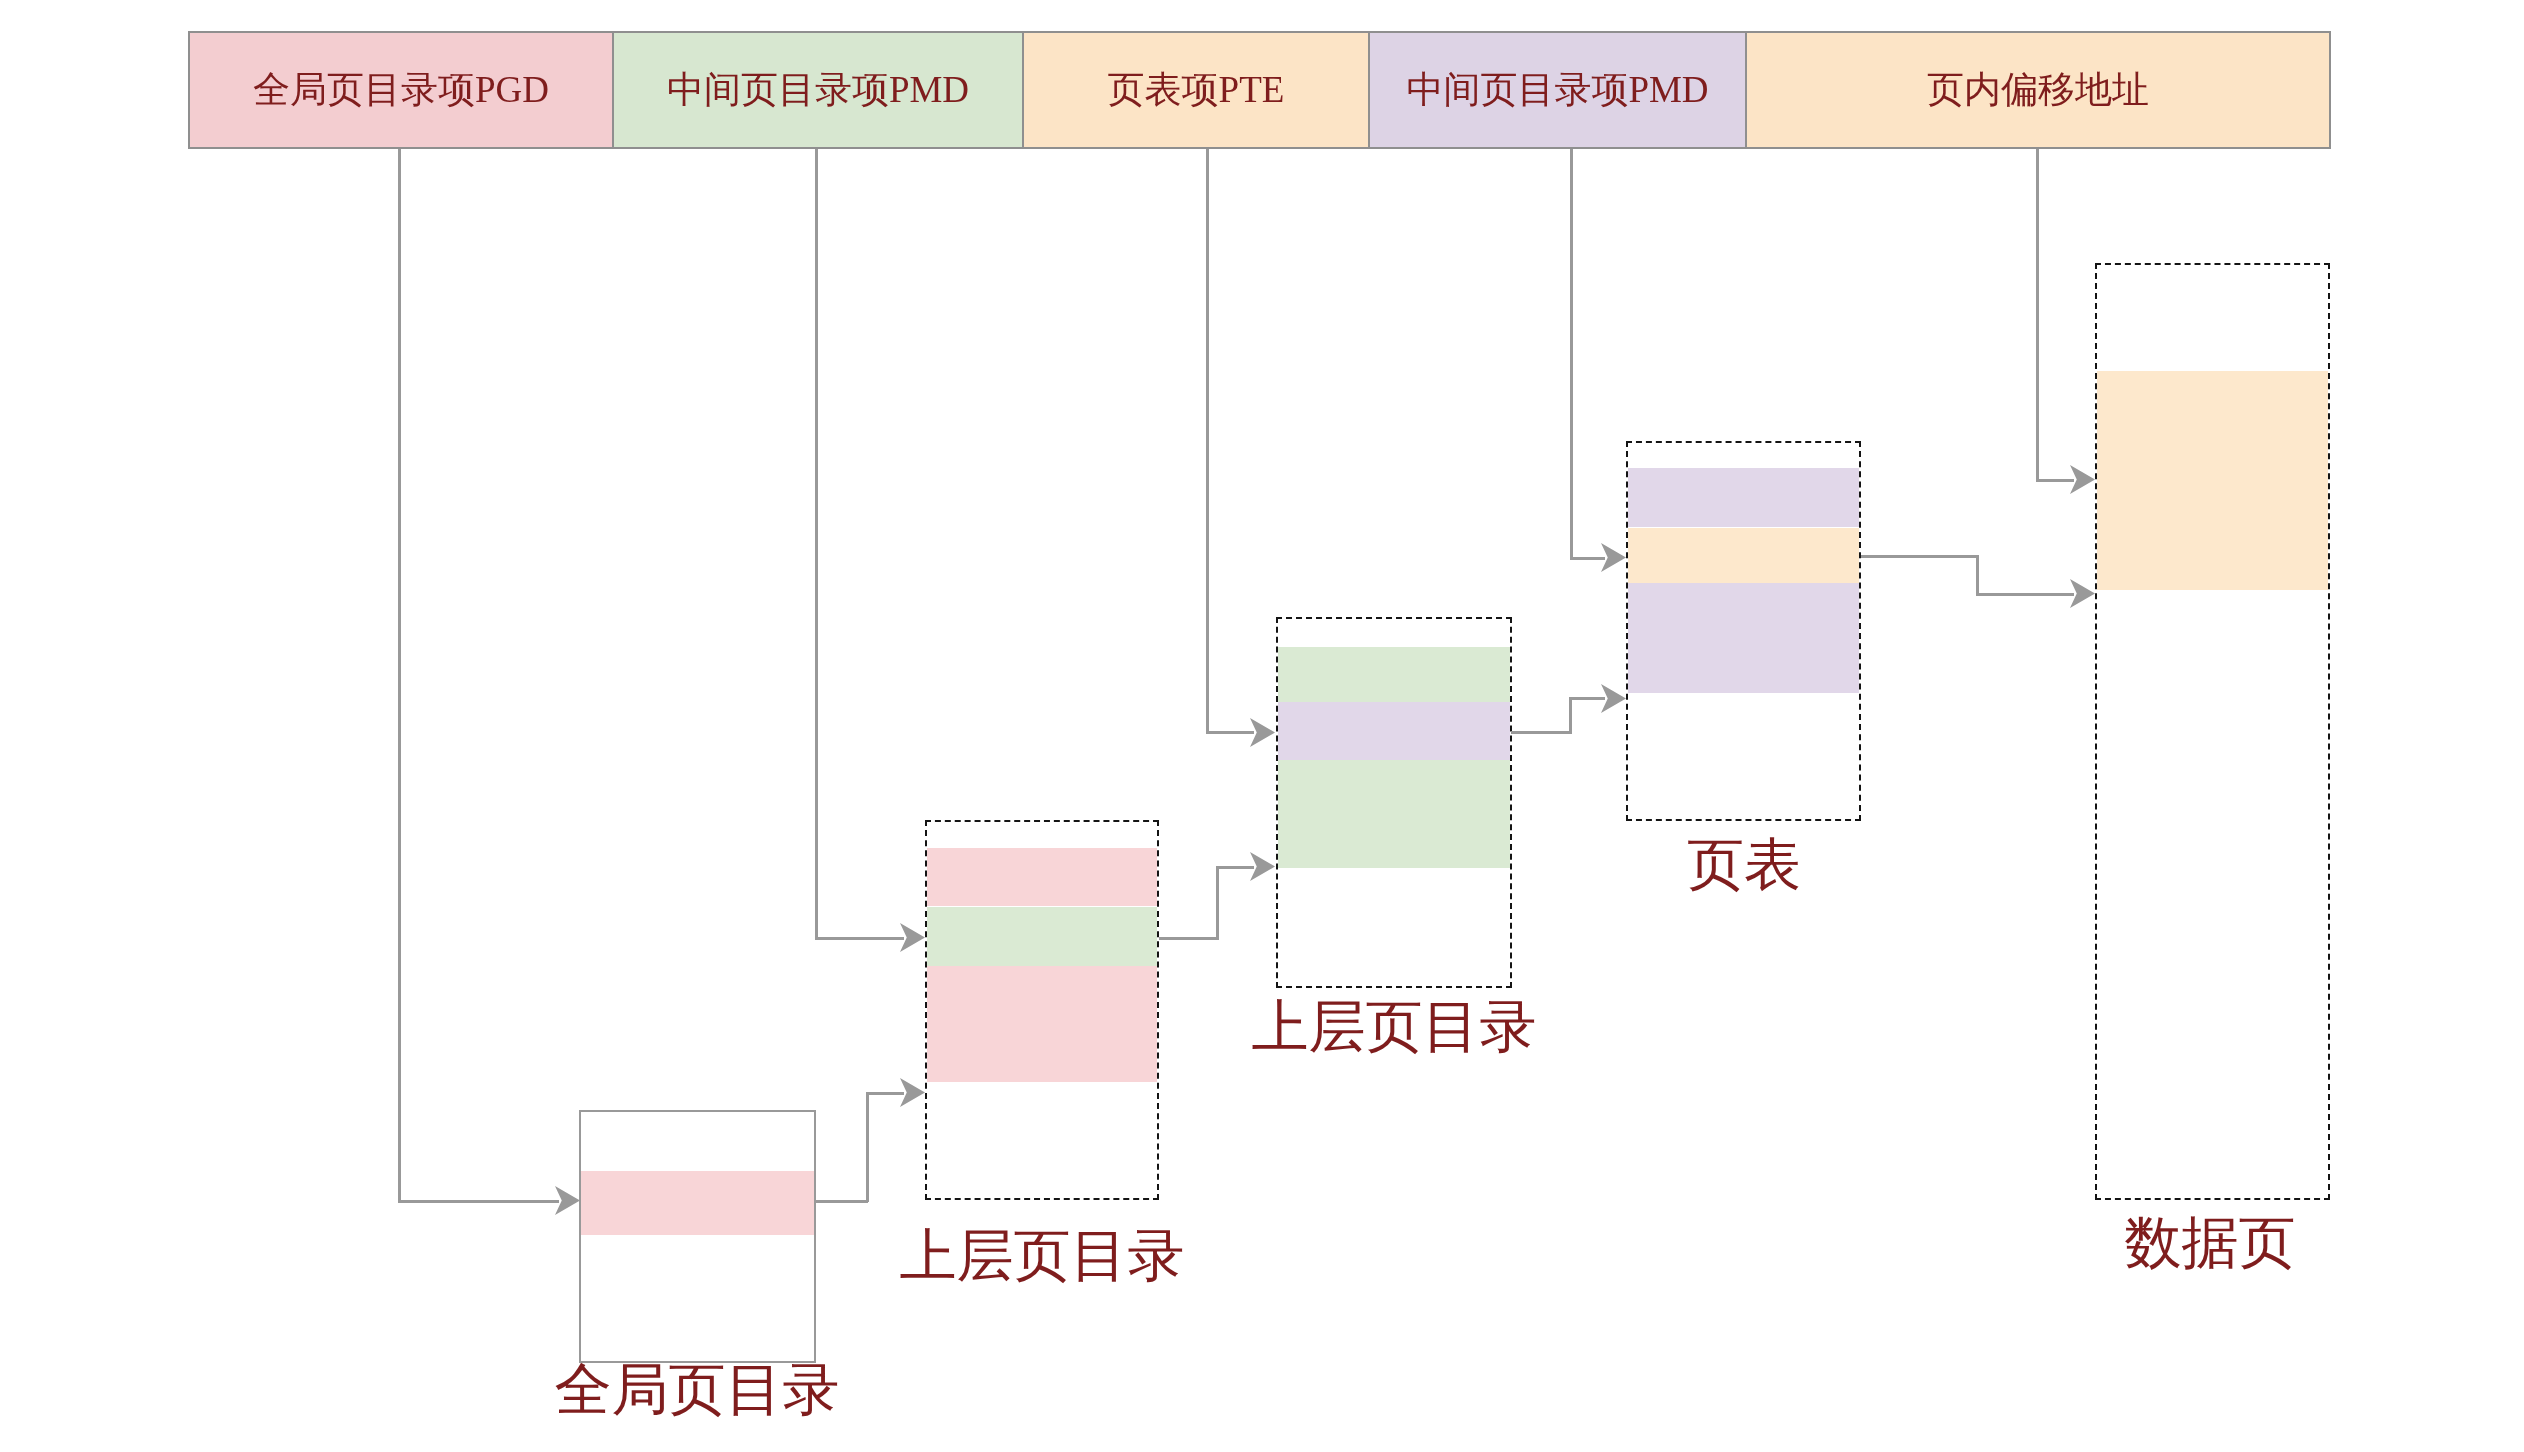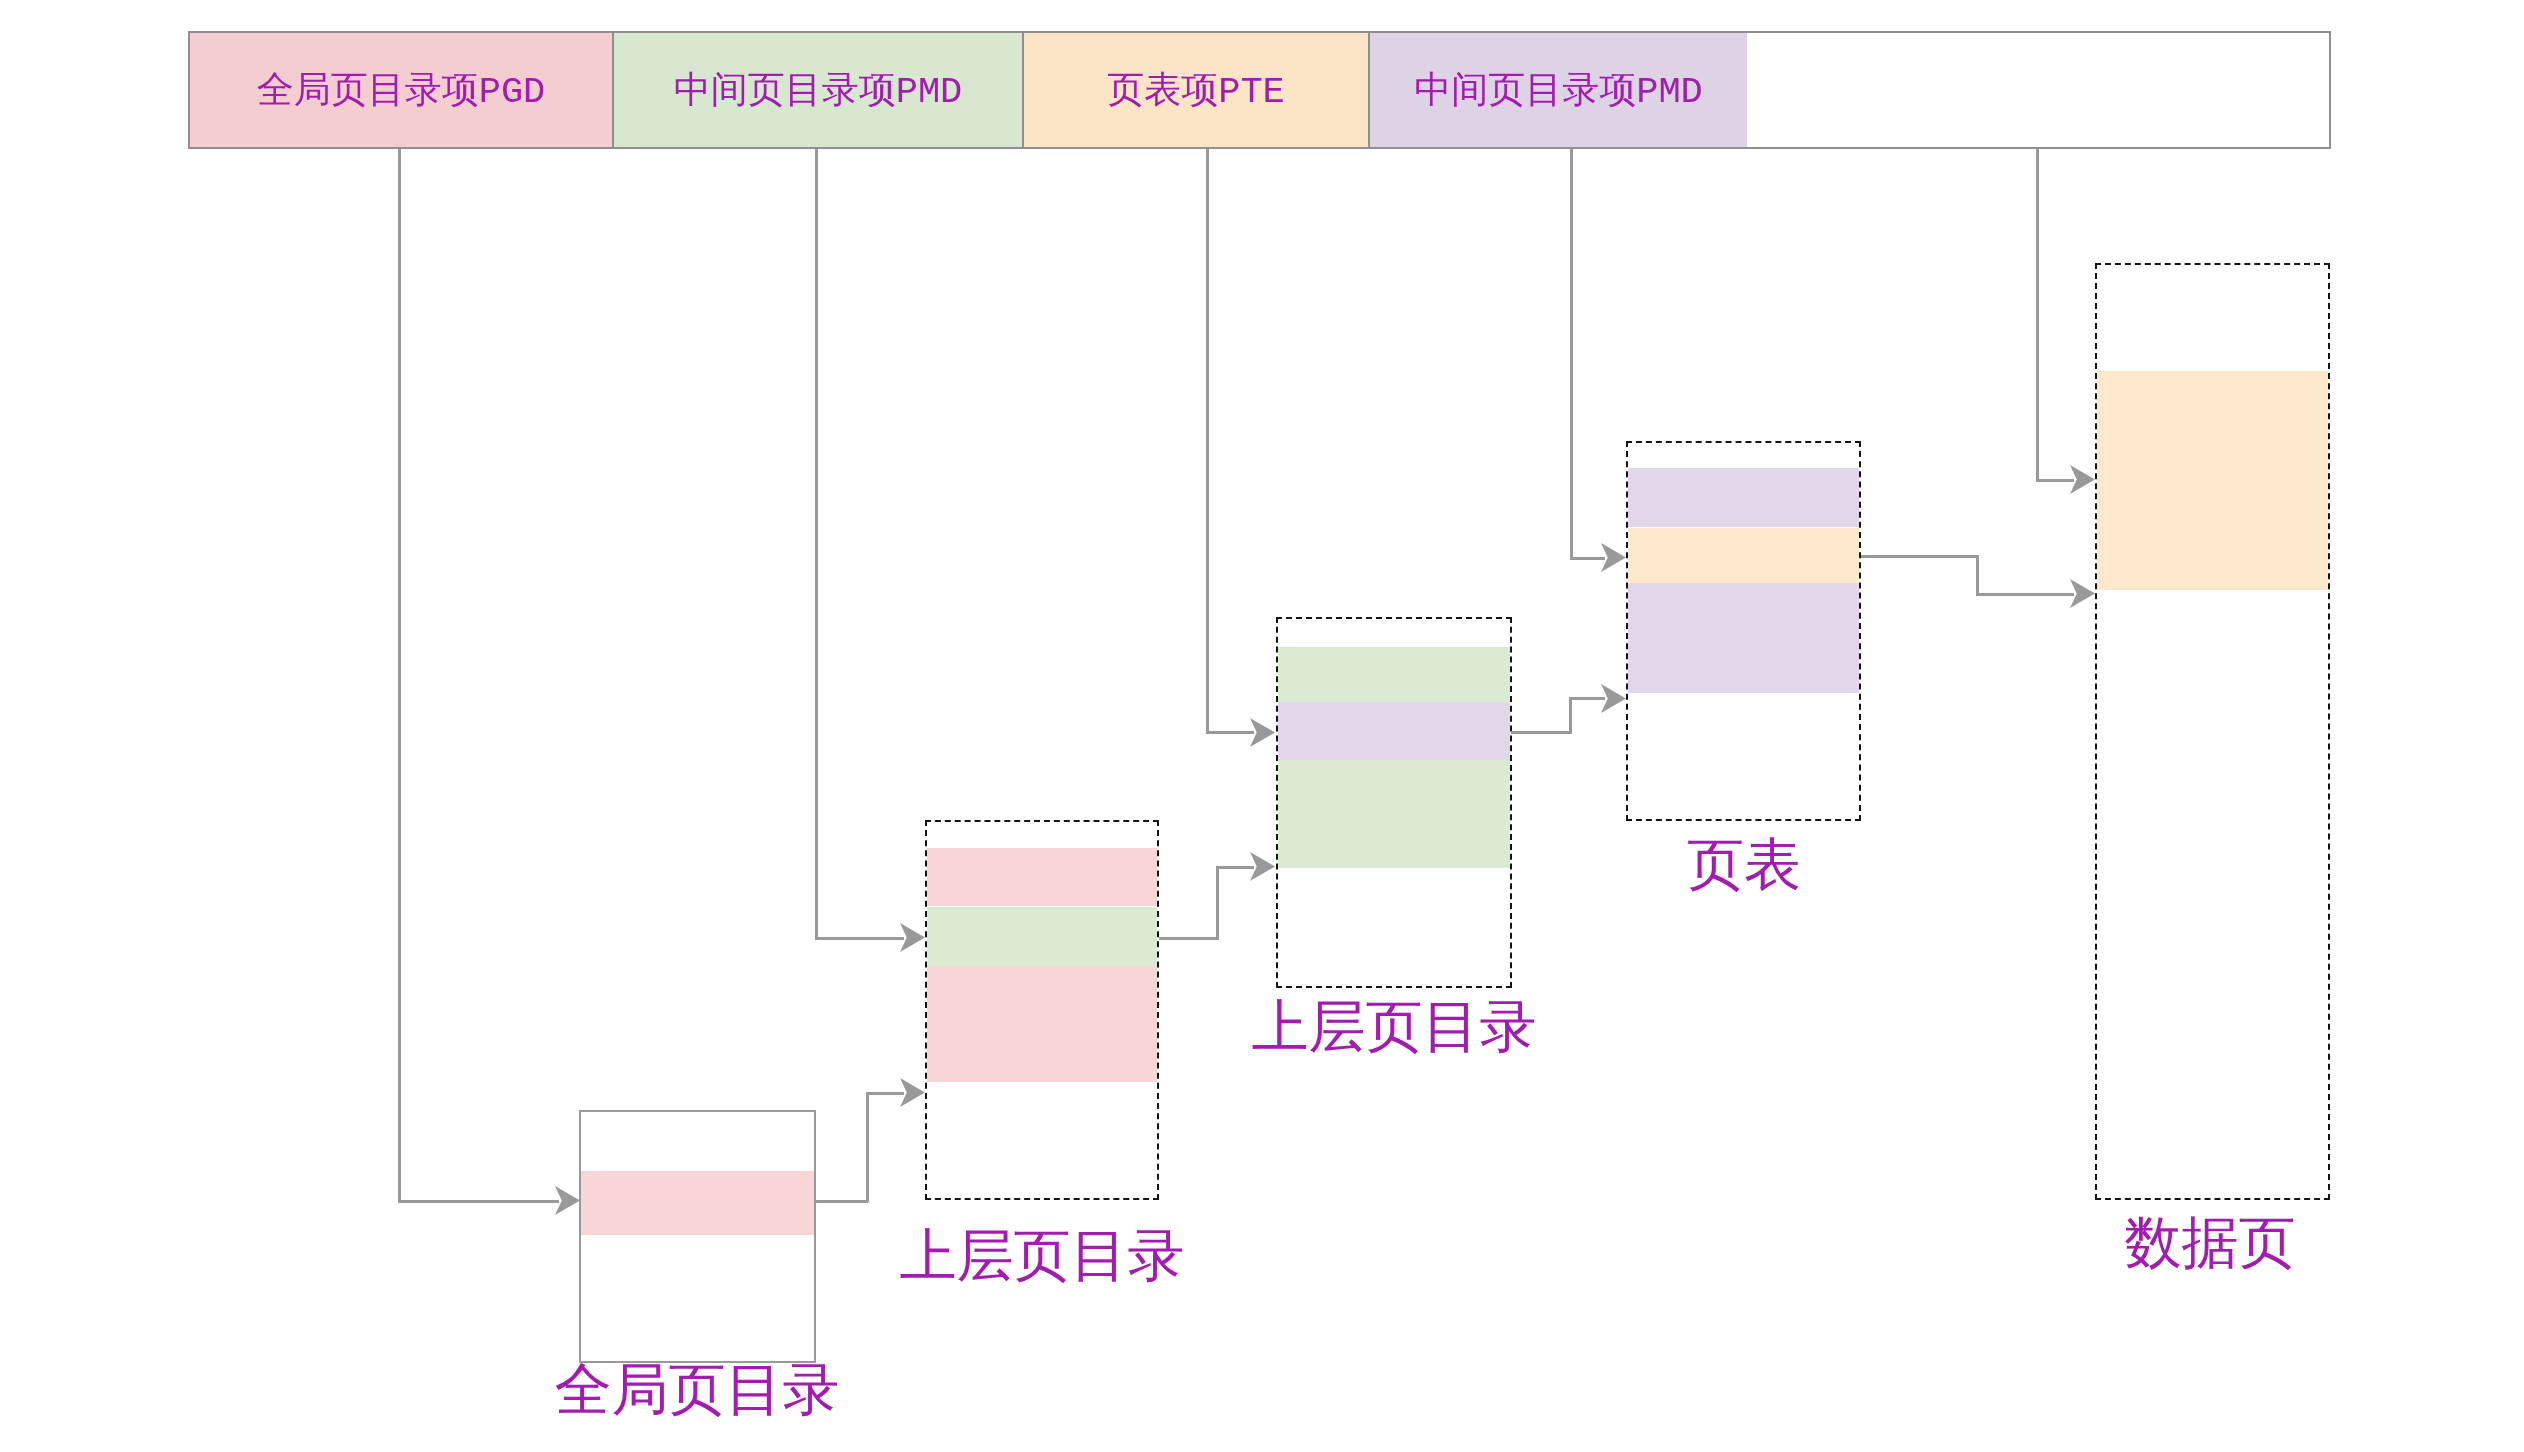--- a/index.html
+++ b/index.html
@@ -1,18 +1,18 @@
 <!DOCTYPE html>
 <html><head>
 <meta charset="utf-8">
 <style>
   html,body{margin:0;padding:0;background:#ffffff;}
   #canvas{
     position:relative;width:2405px;height:1453px;background:#ffffff;overflow:hidden;
-    font-family:Liberation Mono, monospace;color:#a21caf;
+    font-family:Liberation Serif, serif;color:#7f1d1d;
   }
   
   .hdr{position:absolute;left:188px;top:31px;width:2143px;height:118px;
        border:2.9px solid #8f8f8f;box-sizing:border-box;display:flex;}
   .hdr .seg{height:100%;display:flex;align-items:center;justify-content:center;
        font-size:37px;box-sizing:border-box;border-right:2.9px solid #8f8f8f;white-space:nowrap;}
   .hdr .seg:last-child{border-right:none;}
   .seg.w1{width:424px}.seg.w2{width:410px}.seg.w3{width:377px}.seg.w4{width:346px}.seg.w5{flex:1}
   
   .tbox{position:absolute;box-sizing:border-box;background:#ffffff;}
@@ -68,20 +68,21 @@
 </head>
 <body>
 
 <div id="canvas">
 
   <div class="hdr">
     <div class="seg w1" style="background-color: rgb(243, 205, 208);">全局页目录项PGD</div>
     <div class="seg w2" style="background-color: rgb(215, 231, 208);">中间页目录项PMD</div>
     <div class="seg w4" style="background-color: rgb(252, 228, 198);">页表项PTE</div>
     <div class="seg w3" style="background-color: rgb(221, 211, 229);">中间页目录项PMD</div>
+    <div class="seg w5" style="background-color: rgb(252, 228, 198);">页内偏移地址</div>
   </div>
 
   <div id="box-pgd" class="tbox solid">
     <div class="band b0" style="background-color: rgb(248, 213, 215);"></div>
   </div>
   <div id="lbl-pgd" class="boxlabel">全局页目录</div>
 
   <div id="box-pud" class="tbox dashed">
     <div class="band b0" style="background-color: rgb(248, 213, 215);"></div>
     <div class="band b1" style="background-color: rgb(218, 234, 211);"></div>

